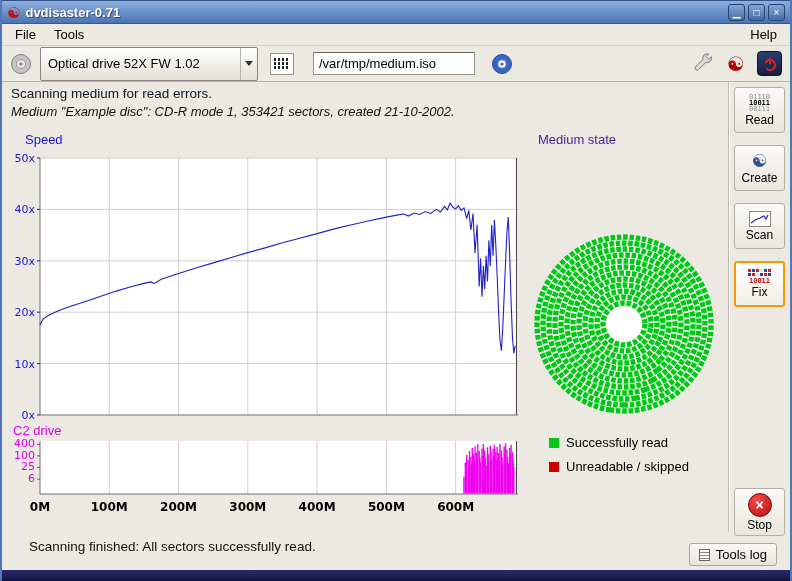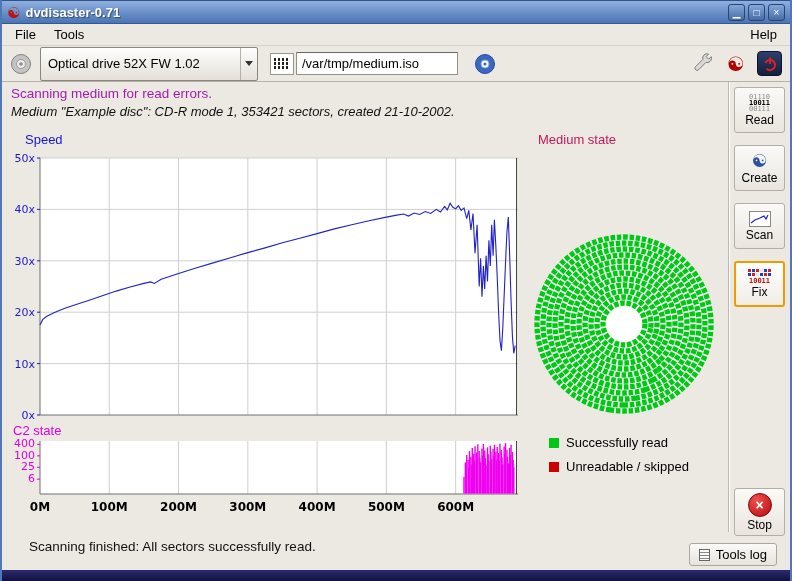--- a/index.html
+++ b/index.html
@@ -43,37 +43,37 @@
     font-size:13px;}
   .combo-text{flex:1;padding:0 7px;white-space:nowrap;overflow:hidden;}
   .combo-arrow-box{width:17px;height:100%;display:flex;align-items:center;justify-content:center;
     border-left:1px solid #b5b1a9;}
   .combo-arrow{width:0;height:0;border-left:4px solid transparent;border-right:4px solid transparent;
     border-top:5px solid #333;}
   .chip-icon{width:24px;height:22px;border:1px solid #9a968e;background:#fff;margin-left:12px;
     display:flex;flex-direction:column;align-items:center;justify-content:center;gap:1px;}
   .chip-icon i{display:block;width:16px;height:3px;
     background:repeating-linear-gradient(90deg,#222 0 2px,#fff 2px 4px);}
-  .entry{width:162px;height:23px;margin-left:2px;background:#fff;
+  .entry{width:162px;height:23px;margin-left:19px;background:#fff;
     border:1px solid #949088;border-top-color:#6b6760;border-radius:1px;
     font-size:13px;padding:2px 5px;font-family:"Liberation Sans","DejaVu Sans",sans-serif;}
   .ecc-icon{width:22px;height:22px;margin-left:16px;display:block;}
   .tool-right{margin-left:auto;display:flex;align-items:center;gap:12px;}
   .wrench-icon{width:24px;height:24px;display:block;}
   .logo-glyph{font-size:20px;line-height:20px;color:#b00000;}
   .power-btn{width:25px;height:25px;border-radius:4px;background:linear-gradient(#2c3f6e,#141f3c);
     border:1px solid #0d1528;display:flex;align-items:center;justify-content:center;}
 
   
   .body{position:relative;height:488px;background:#ece9e3;}
-  .status1{position:absolute;left:9px;top:4px;font-size:13.5px;color:#a21caf;}
+  .status1{position:absolute;left:9px;top:4px;font-size:13.5px;color:#0f172a;}
   .status2{position:absolute;left:9px;top:22px;font-size:13px;font-style:italic;color:#111;}
 
   .label-speed{position:absolute;left:23px;top:50px;font-size:13px;color:#1414d8;}
-  .label-medium{position:absolute;left:536px;top:50px;font-size:13px;color:#be185d;}
+  .label-medium{position:absolute;left:536px;top:50px;font-size:13px;color:#4c1d95;}
   .label-c2{position:absolute;left:11px;top:341px;font-size:13px;color:#e000e0;z-index:3;}
 
   #charts-svg{position:absolute;left:2px;top:70px;}
   #charts-svg text{font-family:"DejaVu Sans","Liberation Sans",sans-serif;font-size:11px;}
   #charts-svg text.xlab{font-size:12px;font-weight:bold;fill:#000;}
 
   #disc-svg{position:absolute;left:532px;top:152px;}
 
   .legend{position:absolute;left:535px;top:353px;display:flex;flex-direction:column;gap:9px;font-size:13px;}
   .legend-row{display:flex;align-items:center;gap:7px;margin-left:12px;}
@@ -175,21 +175,21 @@
     </span>
   </div>
 
   <div class="body">
 
     <div class="status1">Scanning medium for read errors.</div>
     <div class="status2">Medium "Example disc": CD-R mode 1, 353421 sectors, created 21-10-2002.</div>
 
     <div class="label-speed">Speed</div>
     <div class="label-medium">Medium state</div>
-    <div class="label-c2">C2 state</div>
+    <div class="label-c2">C2 drive</div>
 
     <svg id="charts-svg" width="522" height="372">
         <rect x="36" y="6" width="478" height="257" fill="#ffffff"></rect>
         <rect x="36" y="289" width="478" height="53" fill="#ffffff"></rect>
         <line x1="105.27536231884058" y1="6" x2="105.27536231884058" y2="263" stroke="#cfcfcf"></line>
         <line x1="105.27536231884058" y1="289" x2="105.27536231884058" y2="342" stroke="#cfcfcf"></line>
         <line x1="174.55072463768116" y1="6" x2="174.55072463768116" y2="263" stroke="#cfcfcf"></line>
         <line x1="174.55072463768116" y1="289" x2="174.55072463768116" y2="342" stroke="#cfcfcf"></line>
         <line x1="243.82608695652172" y1="6" x2="243.82608695652172" y2="263" stroke="#cfcfcf"></line>
         <line x1="243.82608695652172" y1="289" x2="243.82608695652172" y2="342" stroke="#cfcfcf"></line>

